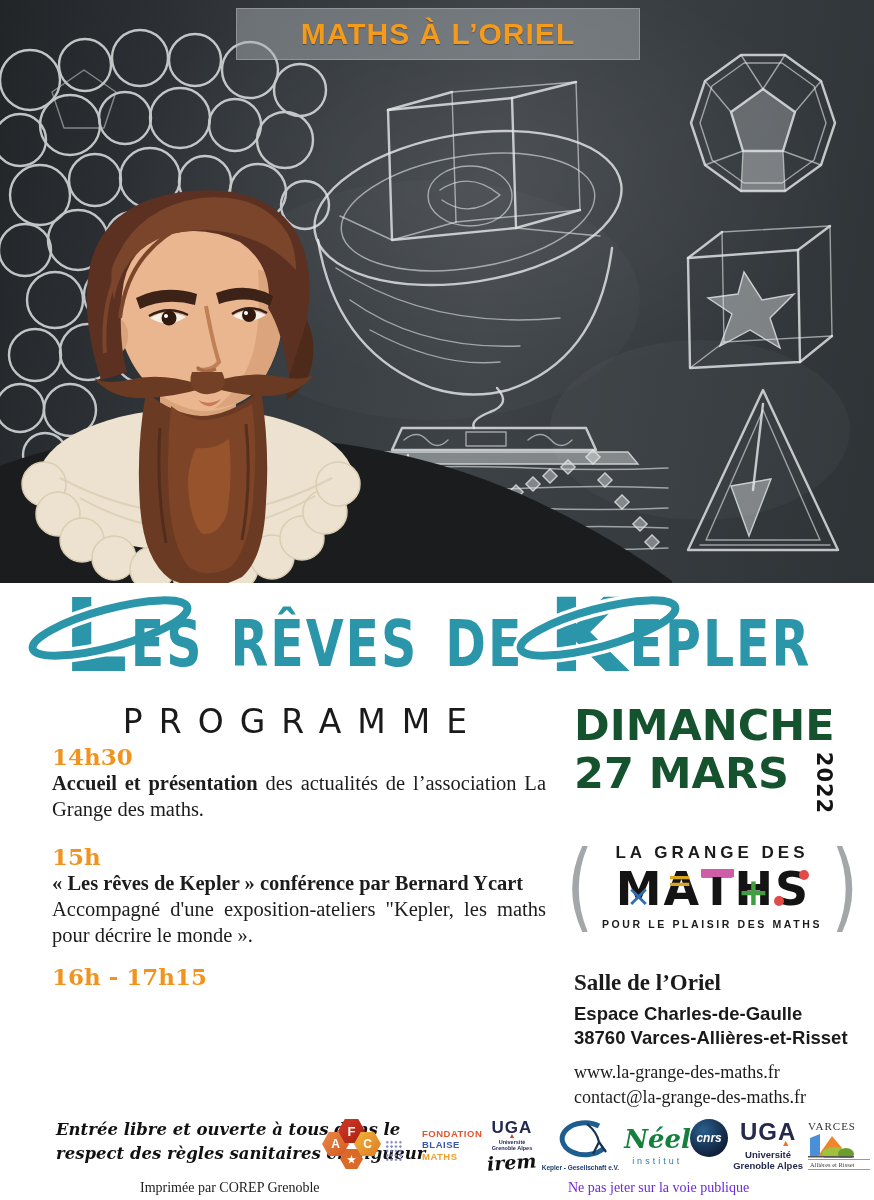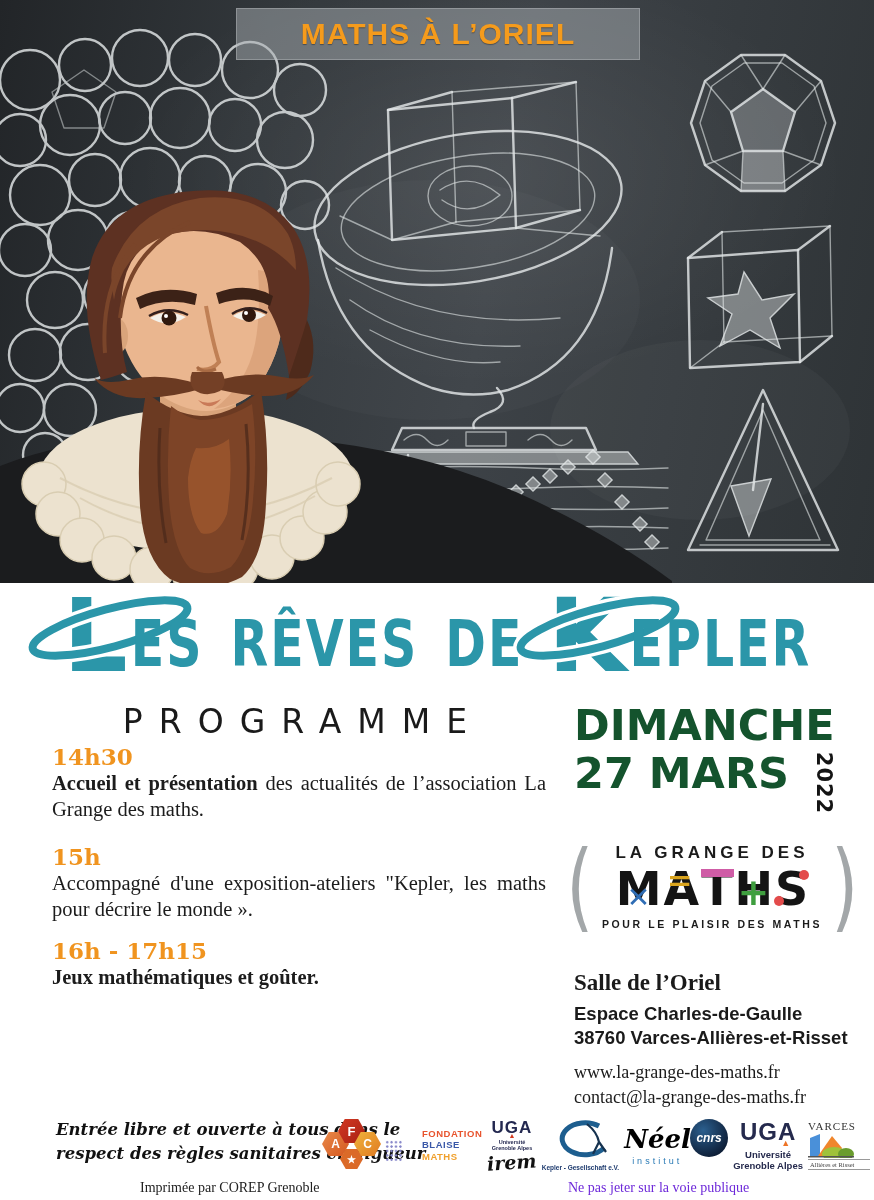--- a/index.html
+++ b/index.html
@@ -103,21 +103,21 @@
   .ugair { display:flex; flex-direction:column; align-items:center; line-height:1; }
   .ugair-big { font-size:17px; font-weight:bold; color:#232850; letter-spacing:1px; }
   .ugair-tri { color:#d43a1f; font-size:7px; margin-top:-4px; }
   .ugair-sub { font-size:5.5px; font-weight:bold; color:#232850; text-align:center; line-height:6.5px; }
   .irem { font-family:"DejaVu Serif",serif; font-style:italic; font-weight:bold; font-size:19px;
     color:#111; transform:rotate(-4deg); margin-top:1px; }
   .keplerg { display:flex; flex-direction:column; align-items:center; }
   .keplerg-cap { font-size:6.5px; font-weight:bold; color:#1d3a6e; margin-top:2px; }
   .neel { position:relative; width:104px; height:58px; }
   .neel-name { position:absolute; left:0; top:8px; font-family:"DejaVu Serif",serif; font-style:italic;
-    font-weight:bold; font-size:26px; color:#000000; }
+    font-weight:bold; font-size:26px; color:#15803d; }
   .neel-sub { position:absolute; left:8px; top:40px; font-size:9px; letter-spacing:3px; color:#2a7ab5; }
   .cnrs { position:absolute; right:0; top:3px; width:38px; height:38px; border-radius:50%;
     background:radial-gradient(circle at 35% 30%,#2b5f8e,#0e1f38 75%);
     display:flex; align-items:center; justify-content:center; color:#fff; font-style:italic;
     font-weight:bold; font-size:12px; }
   .ugabig { display:flex; flex-direction:column; align-items:center; line-height:1; }
   .ugabig-top { position:relative; font-size:24px; font-weight:bold; color:#252a4d; letter-spacing:1px; }
   .ugabig-tri { position:absolute; right:5px; bottom:-4px; color:#ee7426; font-size:9px; }
   .ugabig-sub { font-size:9.5px; font-weight:bold; color:#252a4d; line-height:11px; margin-top:5px; text-align:center; }
   .varces { display:flex; flex-direction:column; width:62px; }
@@ -347,24 +347,24 @@
     </span>
   </div>
 
   <div class="prog-head">PROGRAMME</div>
 
   <div class="sched">
     <div class="time">14h30</div>
     <p><span class="lead">Accueil et présentation</span><span> des actualités de l’association La Grange des maths.</span></p>
     <div class="sp24"></div>
     <div class="time">15h</div>
+    <p class="lead">« Les rêves de Kepler » conférence par Bernard Ycart</p>
     <p>Accompagné d'une exposition-ateliers "Kepler, les maths pour décrire le monde ».</p>
     <div class="sp14"></div>
     <div class="time">16h - 17h15</div>
-    <p class="lead">Jeux mathématiques et goûter.</p>
   </div>
 
   <div class="date">
     <div>DIMANCHE</div>
     <div>27 MARS</div>
   </div>
   <div class="year">2022</div>
 
   <div class="glogo">
     <span class="paren">(</span>

